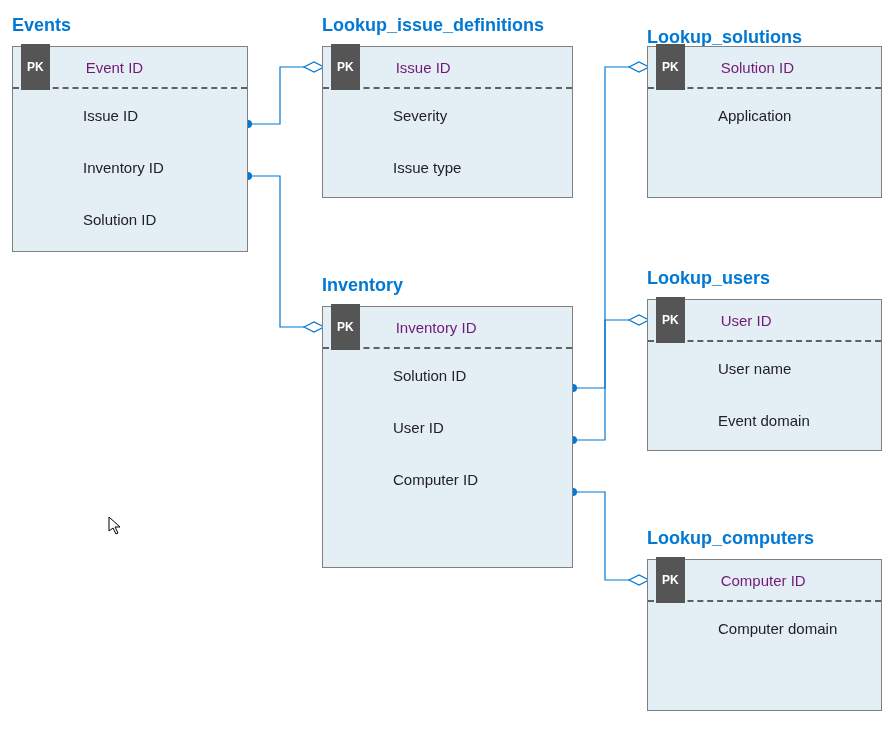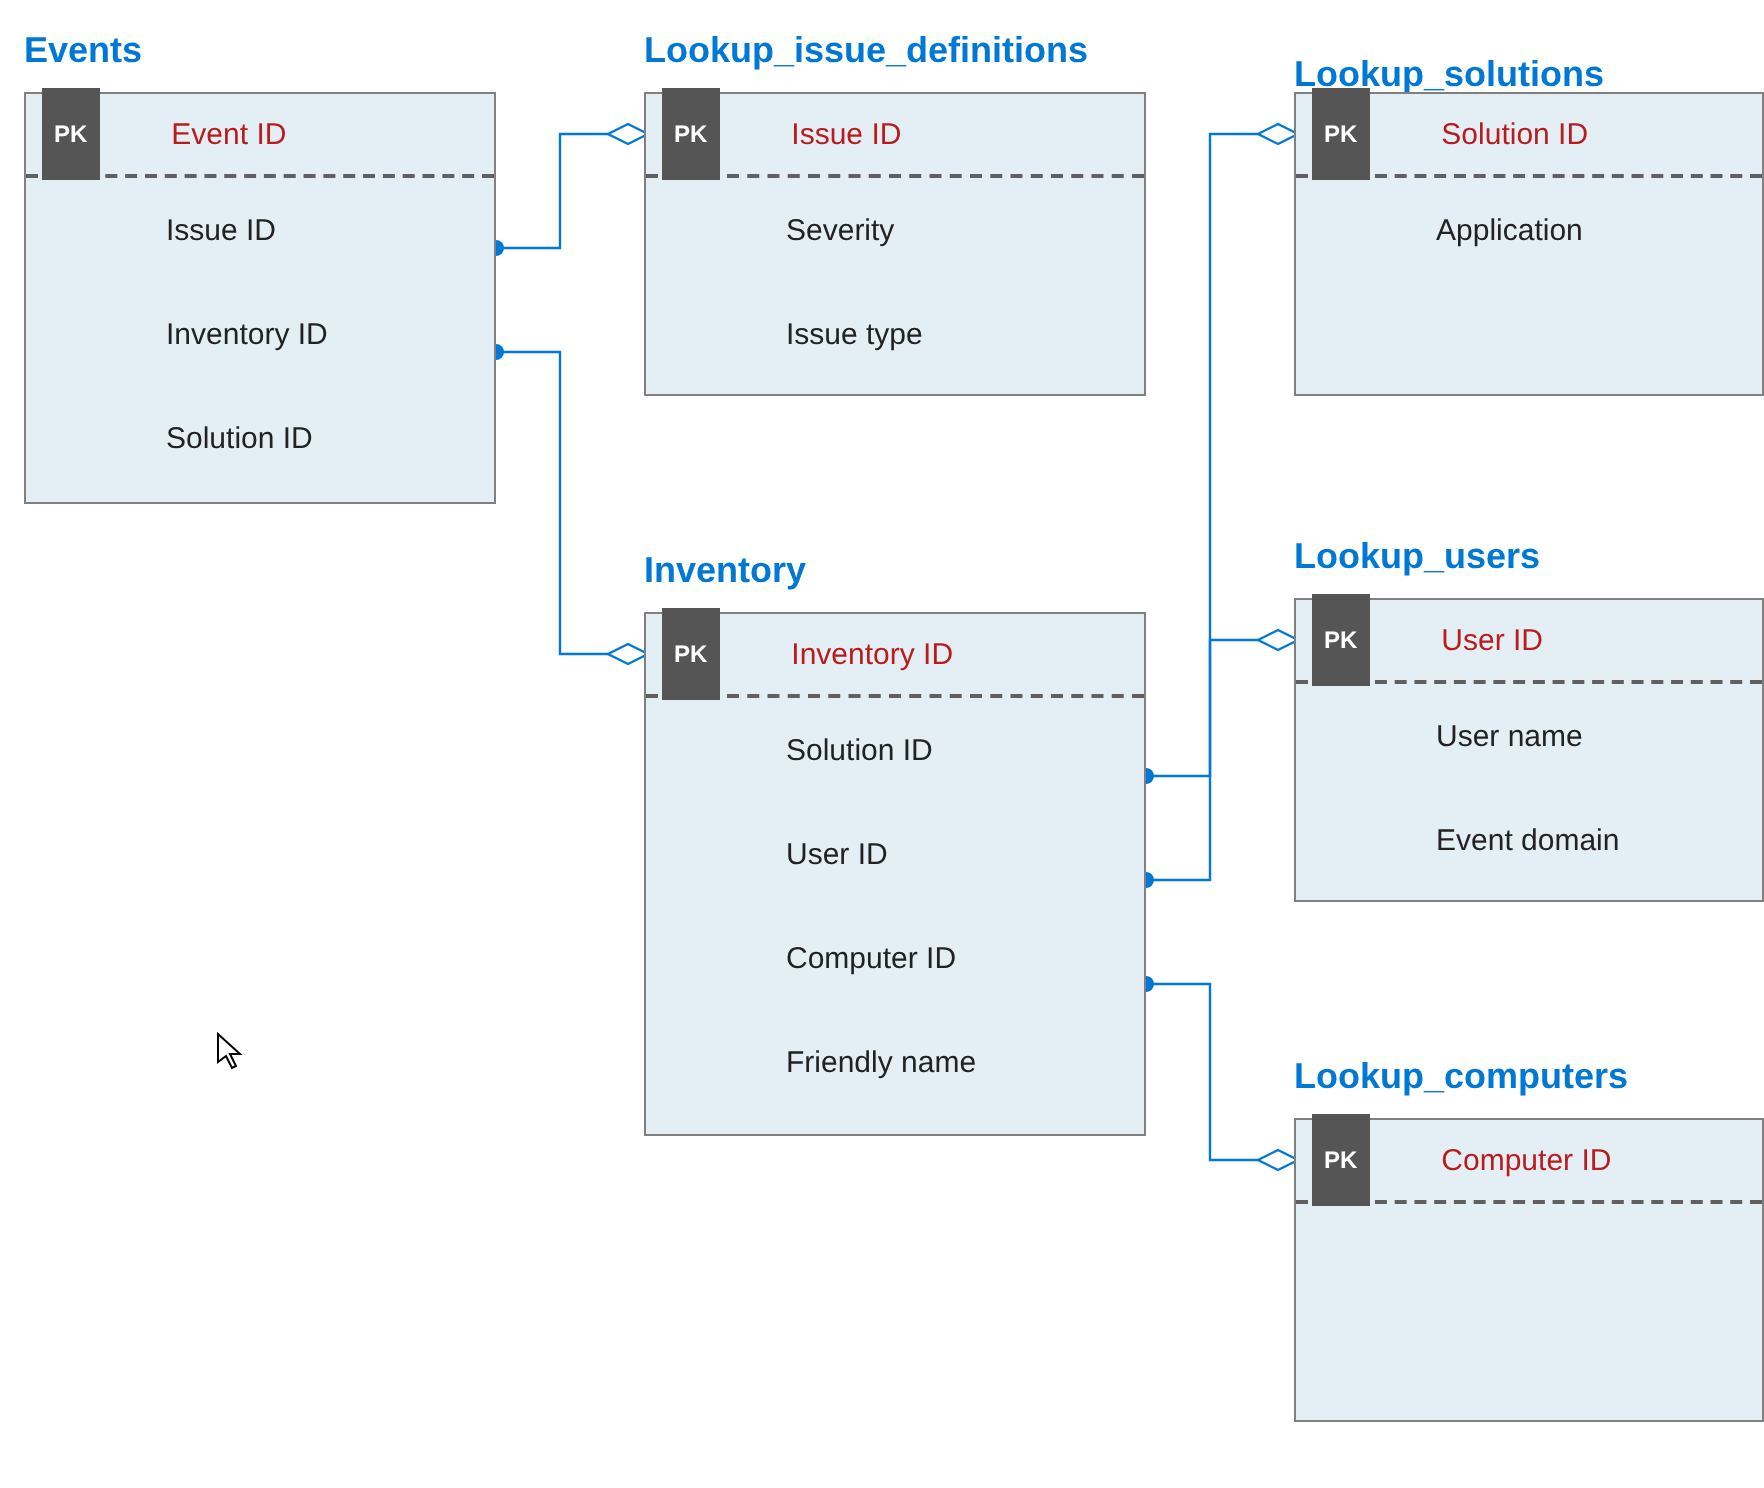--- a/index.html
+++ b/index.html
@@ -42,21 +42,21 @@
   .field-row {
     height: 52px;
     display: flex;
     align-items: center;
     padding-left: 70px;
     font-size: 15px;
     color: #222;
   }
   .pk-row .field-label {
     font-size: 15px;
-    color: #b91c1c;
+    color: #701a75;
   }
   svg.connectors {
     position: absolute;
     left: 0;
     top: 0;
     width: 882px;
     height: 744px;
     pointer-events: none;
   }
   .cursor {
@@ -123,38 +123,38 @@
 
 <div class="entity-title" style="left:322px; top:275px;">Inventory</div>
 <div class="entity" style="left:322px; top:306px; width:251px; height:262px;">
   <div class="pk-row">
     <span class="pk-badge">PK</span>
     <span class="field-label">Inventory ID</span>
   </div>
   <div class="field-row">Solution ID</div>
   <div class="field-row">User ID</div>
   <div class="field-row">Computer ID</div>
-  <div class="field-row">Friendly name</div>
 </div>
 
 <div class="entity-title" style="left:647px; top:268px;">Lookup_users</div>
 <div class="entity" style="left:647px; top:299px; width:235px; height:152px;">
   <div class="pk-row">
     <span class="pk-badge">PK</span>
     <span class="field-label">User ID</span>
   </div>
   <div class="field-row">User name</div>
   <div class="field-row">Event domain</div>
 </div>
 
 <div class="entity-title" style="left:647px; top:528px;">Lookup_computers</div>
 <div class="entity" style="left:647px; top:559px; width:235px; height:152px;">
   <div class="pk-row">
     <span class="pk-badge">PK</span>
     <span class="field-label">Computer ID</span>
   </div>
+  <div class="field-row">Computer domain</div>
 </div>
 
 <div class="cursor" style="left:108px; top:516px;">
   <svg width="16" height="20" viewBox="0 0 16 20">
     <path d="M1 1 L1 15 L5 12 L8 18 L10 17 L7 11 L12 11 Z" fill="#fff" stroke="#000" stroke-width="1"></path>
   </svg>
 </div>
 
 </body></html>

